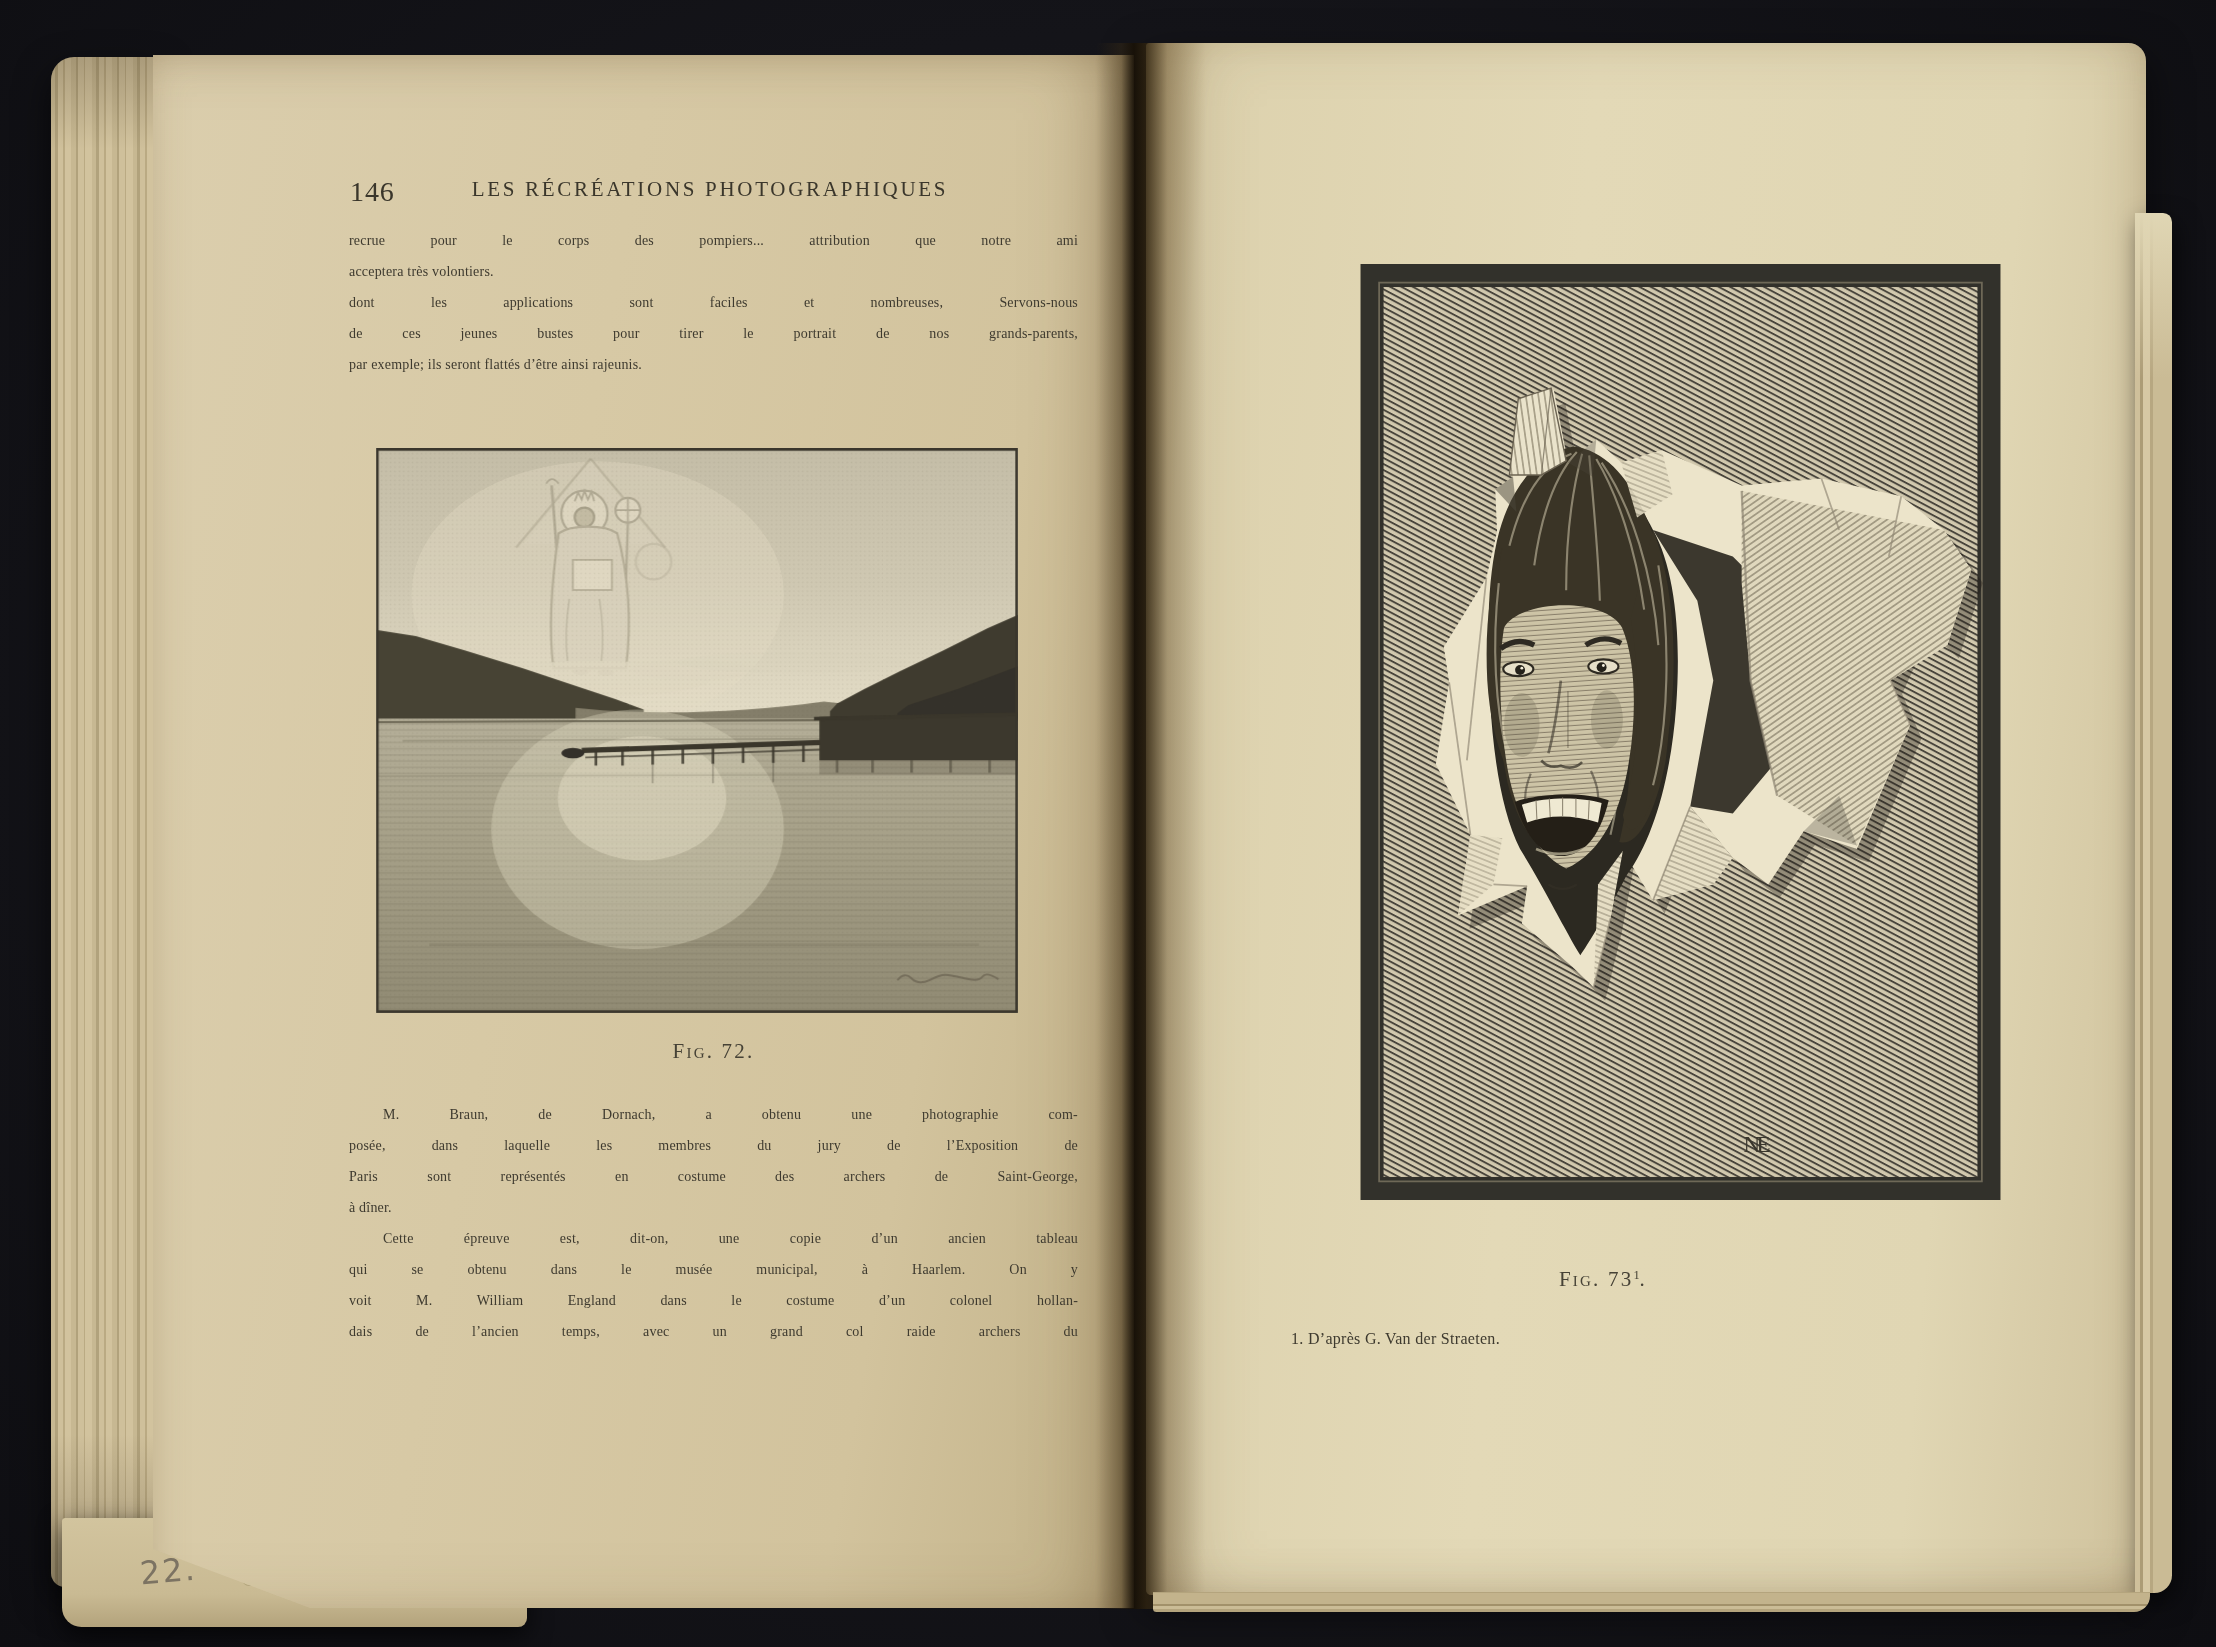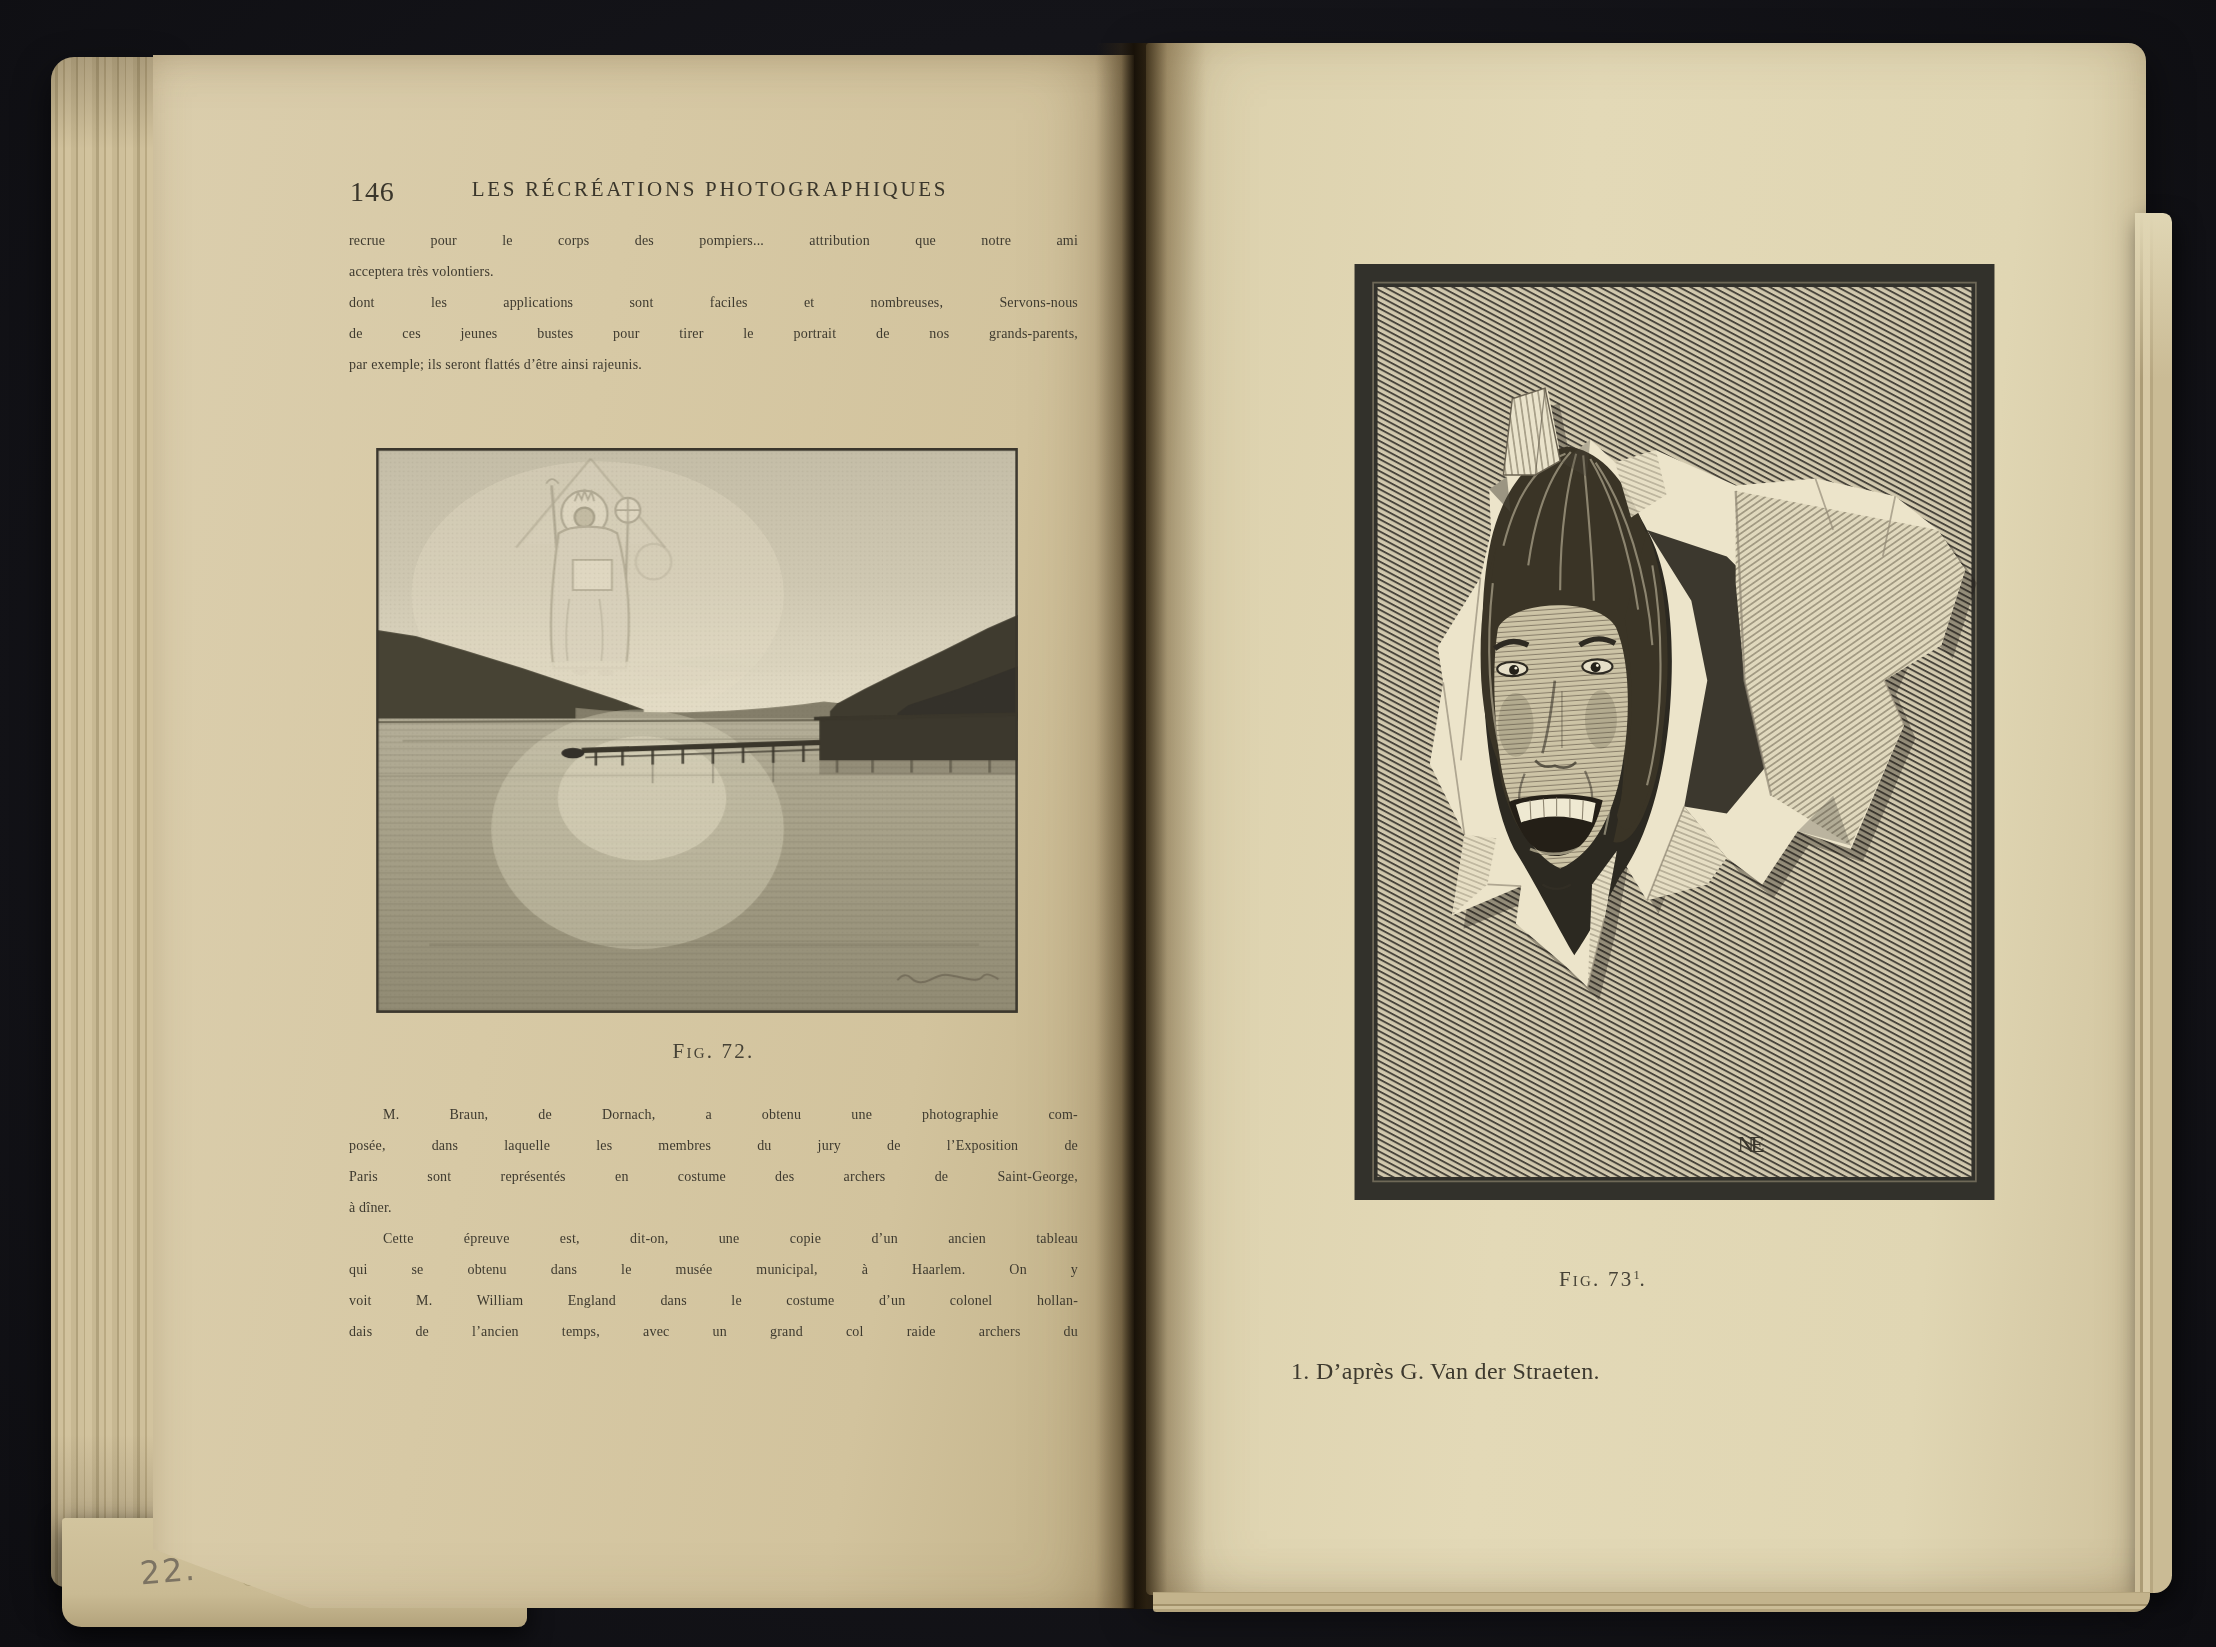--- a/index.html
+++ b/index.html
@@ -67,25 +67,25 @@
   .tb2{top:1044px;}
   .line{height:31px;line-height:31px;font-size:14px;letter-spacing:0.2px;
       text-align:justify;text-align-last:justify;overflow:hidden;}
   .line.ind{padding-left:34px;}
   .line.pend{text-align-last:left;}
   .caption{position:absolute;text-align:center;color:#464236;
       font-variant:small-caps;font-size:21px;letter-spacing:2.2px;}
   .cap72{left:196px;width:729px;top:984px;}
   .cap73{left:137px;width:640px;top:1224px;}
   .cap-sup{font-size:12.4px;vertical-align:7px;letter-spacing:0;}
-  .footnote{position:absolute;left:145px;top:1287px;font-size:24px;color:#3e3a2f;letter-spacing:0.3px;margin-top:28px;}
+  .footnote{position:absolute;left:145px;top:1287px;font-size:16px;color:#3e3a2f;letter-spacing:0.3px;}
 
   
   .fig72{position:absolute;left:223px;top:393px;width:642px;height:565px;margin:0;}
-  .fig73{position:absolute;left:143px;top:221px;width:771px;height:936px;margin:0;}
+  .fig73{position:absolute;left:149px;top:221px;width:771px;height:936px;margin:0;}
   figure svg{display:block;width:100%;height:100%;}
 </style>
 </head>
 <body>
 
 <div class="stage">
 
   <div class="stack-left"></div>
 
   <div class="under-page">

